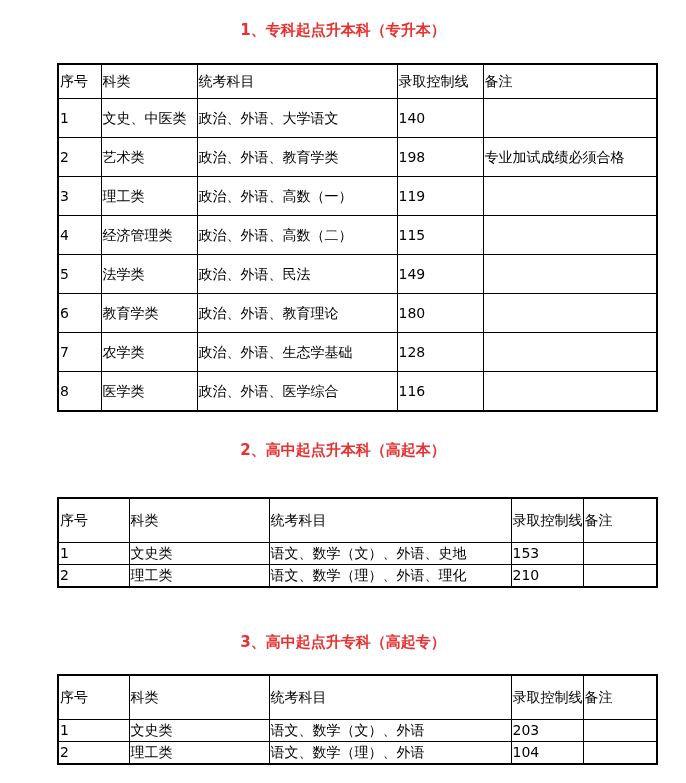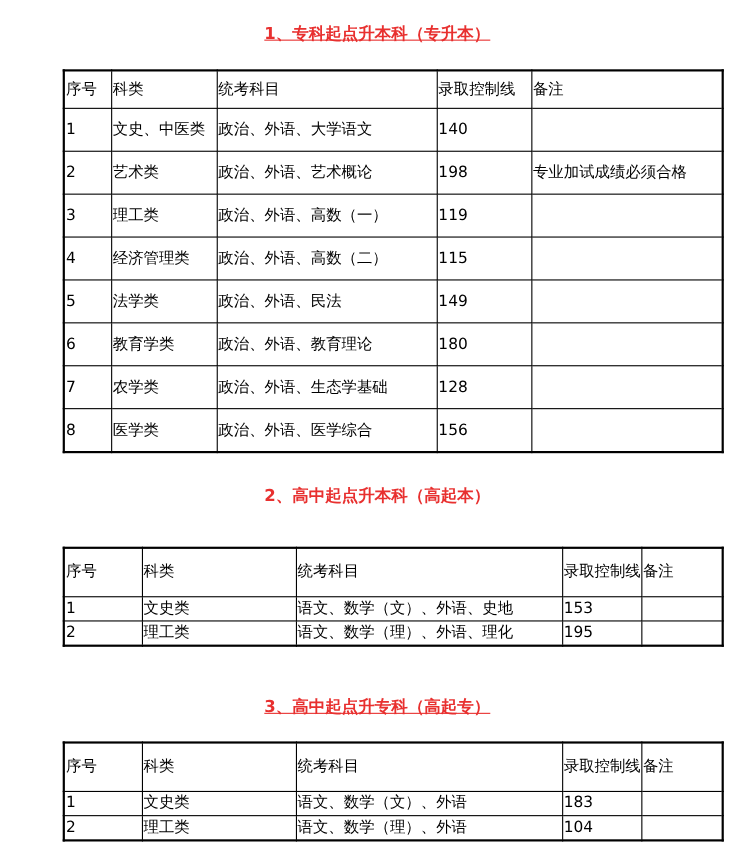--- a/index.html
+++ b/index.html
@@ -13,21 +13,21 @@
   table.t1 { width:599px; border:2px solid #000; }
   table.t1 td { height:38px; }
   table.t1 tr.head td { height:33px; }
   table.t2 { width:599px; border:2px solid #000; }
   table.t2 tr.head td { height:43px; }
   table.t2 td { height:21px; }
 </style>
 </head>
 <body>
 
-<div class="title" style="top:20px;text-decoration:underline;">1、专科起点升本科（专升本）</div>
+<div class="title" style="top:20px;">1、专科起点升本科（专升本）</div>
 <table class="t1" style="top:63px;">
   <colgroup>
       <col style="width:43px">
       <col style="width:96px">
       <col style="width:200px">
       <col style="width:86px">
       <col style="width:174px">
     </colgroup>
   <tbody>
       <tr class="head">
@@ -40,21 +40,21 @@
   <tr>
     <td>1</td>
     <td>文史、中医类</td>
     <td>政治、外语、大学语文</td>
     <td>140</td>
     <td></td>
   </tr>
   <tr>
     <td>2</td>
     <td>艺术类</td>
-    <td>政治、外语、艺术概论</td>
+    <td>政治、外语、教育学类</td>
     <td>198</td>
     <td>专业加试成绩必须合格</td>
   </tr>
   <tr>
     <td>3</td>
     <td>理工类</td>
     <td>政治、外语、高数（一）</td>
     <td>119</td>
     <td></td>
   </tr>
@@ -83,21 +83,21 @@
     <td>7</td>
     <td>农学类</td>
     <td>政治、外语、生态学基础</td>
     <td>128</td>
     <td></td>
   </tr>
   <tr>
     <td>8</td>
     <td>医学类</td>
     <td>政治、外语、医学综合</td>
-    <td>156</td>
+    <td>116</td>
     <td></td>
   </tr>
 </tbody>
   </table>
 
 <div class="title" style="top:440px;">2、高中起点升本科（高起本）</div>
 <table class="t2" style="top:497px;">
   <colgroup>
       <col style="width:71px">
       <col style="width:140px">
@@ -117,48 +117,48 @@
     <td>1</td>
     <td>文史类</td>
     <td>语文、数学（文）、外语、史地</td>
     <td>153</td>
     <td></td>
   </tr>
   <tr>
     <td>2</td>
     <td>理工类</td>
     <td>语文、数学（理）、外语、理化</td>
-    <td>195</td>
+    <td>210</td>
     <td></td>
   </tr>
 </tbody>
   </table>
 
-<div class="title" style="top:632px;text-decoration:underline;">3、高中起点升专科（高起专）</div>
+<div class="title" style="top:632px;">3、高中起点升专科（高起专）</div>
 <table class="t2" style="top:674px;">
   <colgroup>
       <col style="width:71px">
       <col style="width:140px">
       <col style="width:242px">
       <col style="width:72px">
       <col style="width:74px">
     </colgroup>
   <tbody>
       <tr class="head">
     <td>序号</td>
     <td>科类</td>
     <td>统考科目</td>
     <td>录取控制线</td>
     <td>备注</td>
   </tr>
   <tr>
     <td>1</td>
     <td>文史类</td>
     <td>语文、数学（文）、外语</td>
-    <td>183</td>
+    <td>203</td>
     <td></td>
   </tr>
   <tr>
     <td>2</td>
     <td>理工类</td>
     <td>语文、数学（理）、外语</td>
     <td>104</td>
     <td></td>
   </tr>
 </tbody>

